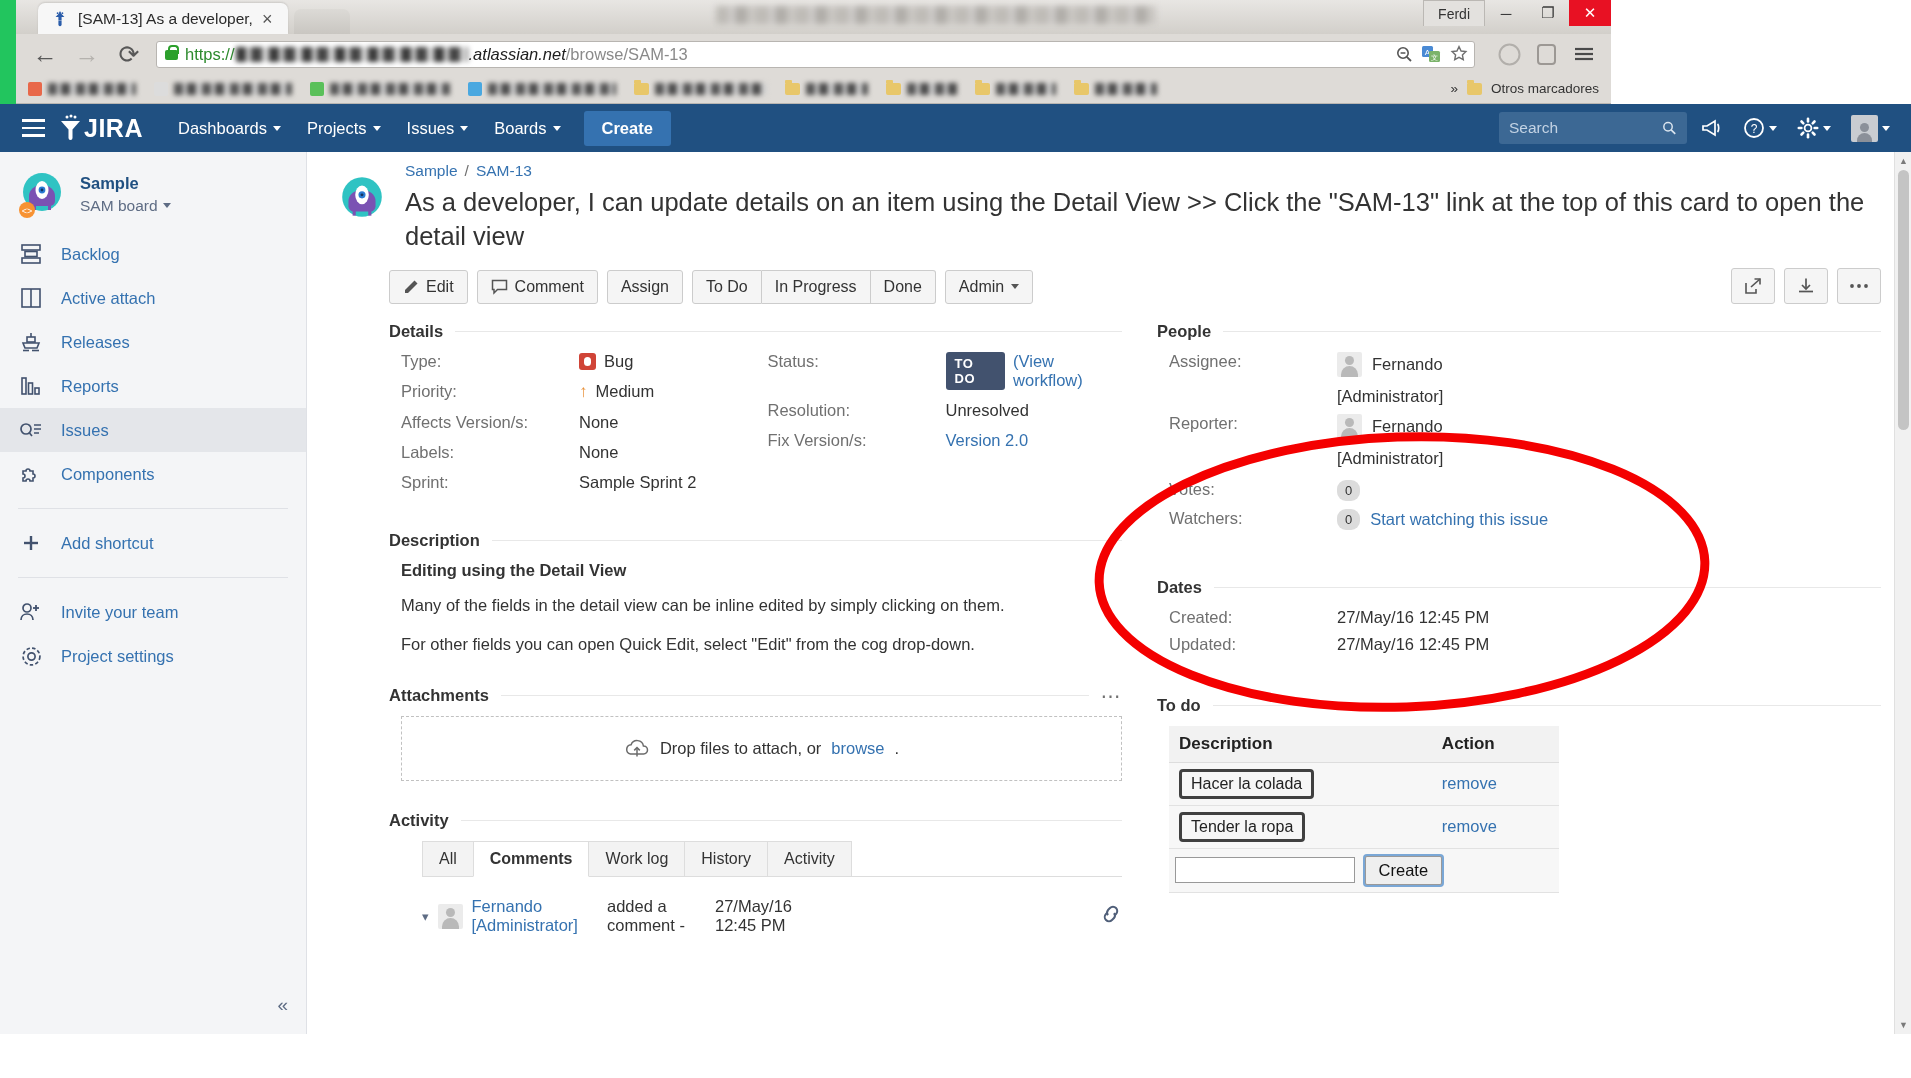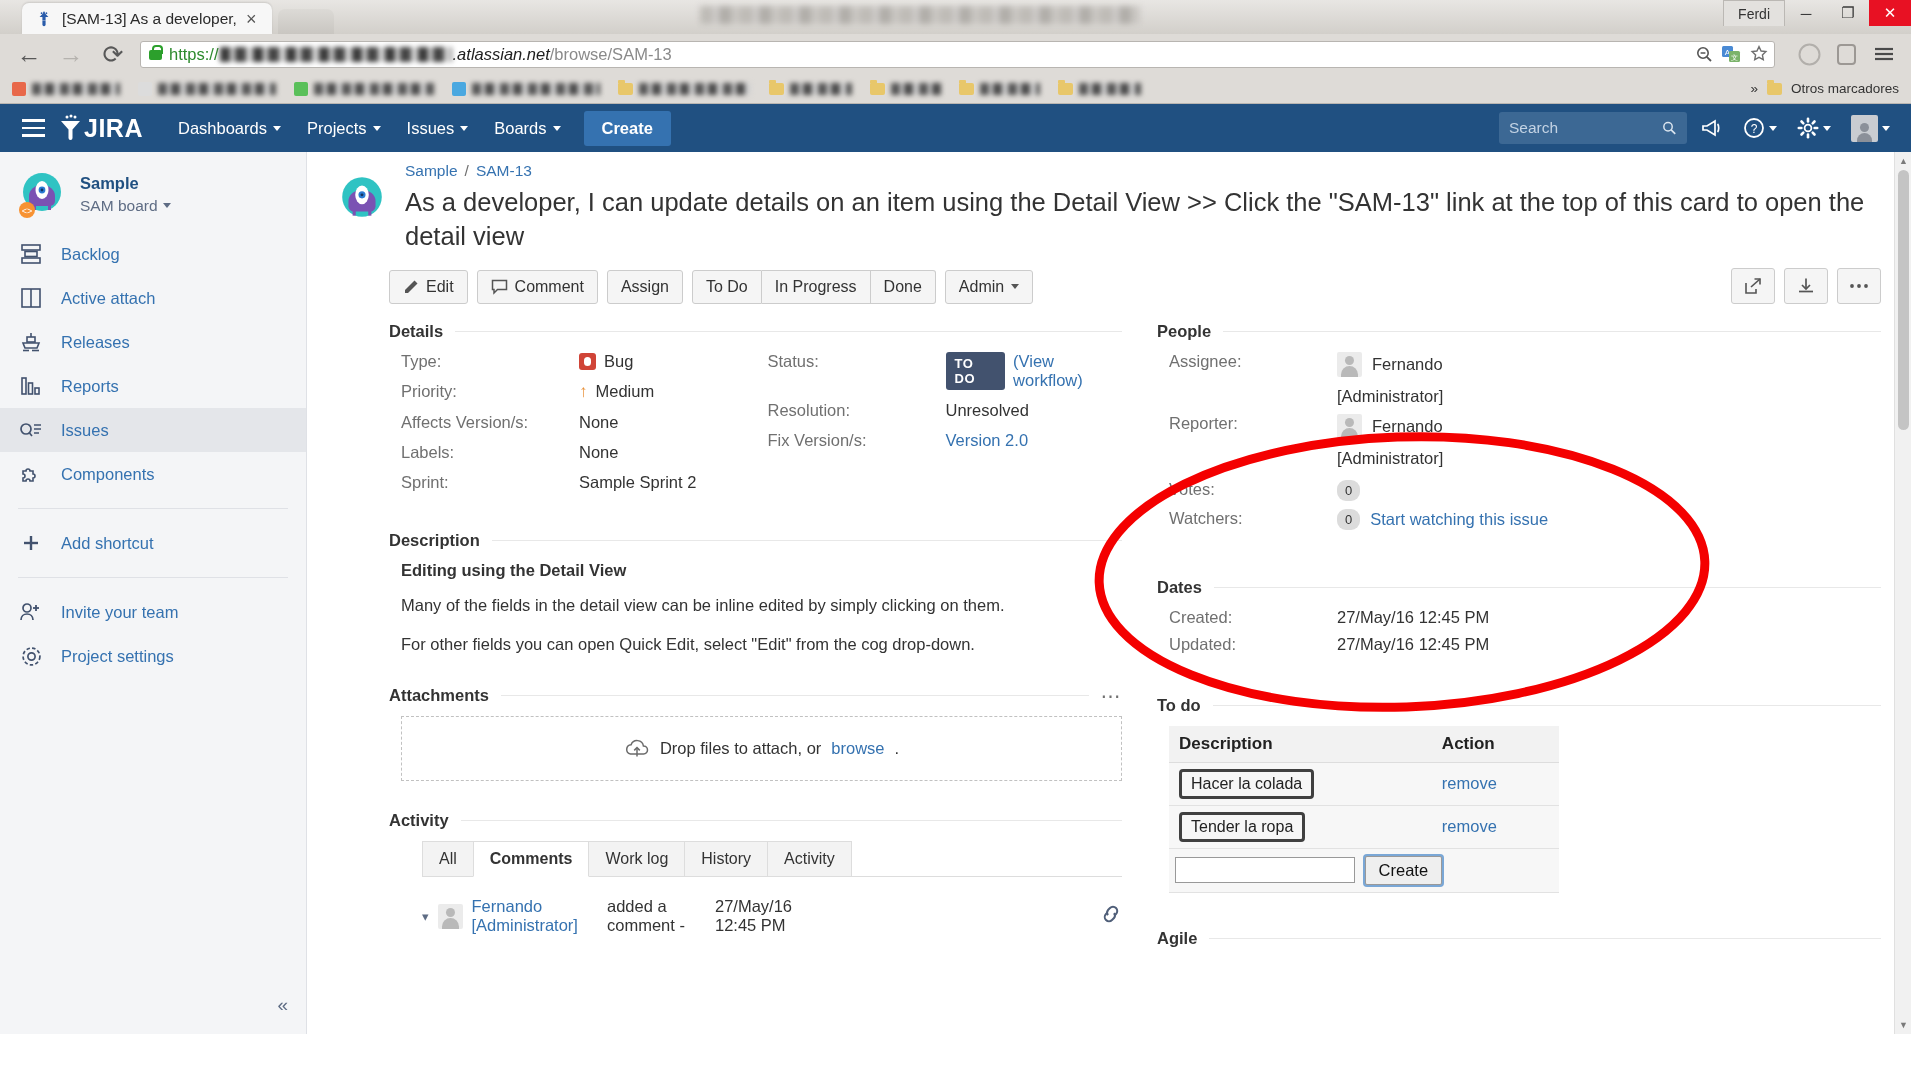--- a/index.html
+++ b/index.html
@@ -3,21 +3,21 @@
 <meta charset="utf-8">
 <style>
   * { box-sizing: border-box; margin: 0; padding: 0; }
   html, body {
     width: 1911px; height: 1078px;
     font-family: "Liberation Sans", sans-serif;
     background: #fff; overflow: hidden;
   }
 
   
-  .browser-chrome { width: 1911px; background: #22c55e; position: relative; }
+  .browser-chrome { width: 1611px; background: #22c55e; position: relative; padding-left: 16px; }
   .titlebar { height: 34px; background: linear-gradient(#e8e6e3,#d2cfca); position: relative; display: flex; align-items: flex-end; }
   .tab-strip { display:flex; align-items:flex-end; height:34px; padding-left:22px; flex:1; }
   .tab {
     height: 31px; background:#f7f7f7; border-radius:7px 7px 0 0;
     display:flex; align-items:center; gap:9px; padding:0 9px 0 13px;
     box-shadow: 0 -1px 2px rgba(0,0,0,.12); min-width: 250px;
   }
   .tab-fav { width:18px; height:18px; flex:none; display:flex; align-items:center; justify-content:center; }
   .tab-title { font-size:15.5px; color:#2b2b2b; white-space:nowrap; overflow:hidden; text-overflow:ellipsis; max-width:185px; }
   .tab-close { font-size:18px; color:#555; cursor:pointer; line-height:1; }
@@ -815,26 +815,20 @@
               <tr>
                 <td colspan="2" style="padding:7px 6px;">
                   <input class="todo-input" placeholder="" style="">
                   <button class="todo-create">Create</button>
                 </td>
               </tr>
             </tbody>
           </table>
         </div>
 
-        <div class="sect" style="margin-top:36px;">
-          <div class="sect-head">
-            <span class="sect-title">Agile</span>
-            <span class="sect-rule"></span>
-          </div>
-        </div>
 
         <svg class="ellipse-ann" style="left:-50px; top:100px;" width="660" height="300" viewBox="0 0 660 300">
           <ellipse cx="330" cy="150" rx="303" ry="135" fill="none" stroke="#f40000" stroke-width="9" stroke-linecap="round" transform="rotate(-2 330 150)"></ellipse>
         </svg>
       </div>
     </div>
 
     <div class="scrollbar">
       <span class="sb-arrow" style="top:4px;">▲</span>
       <div class="sb-thumb"></div>

